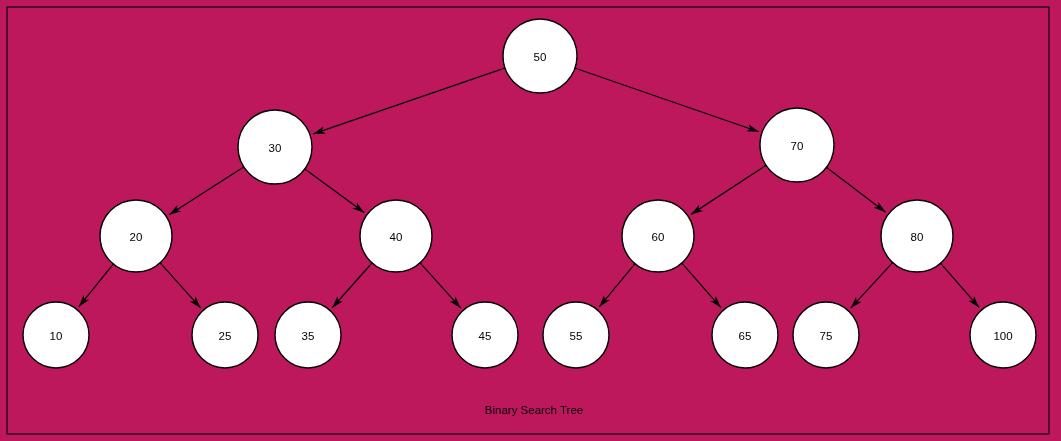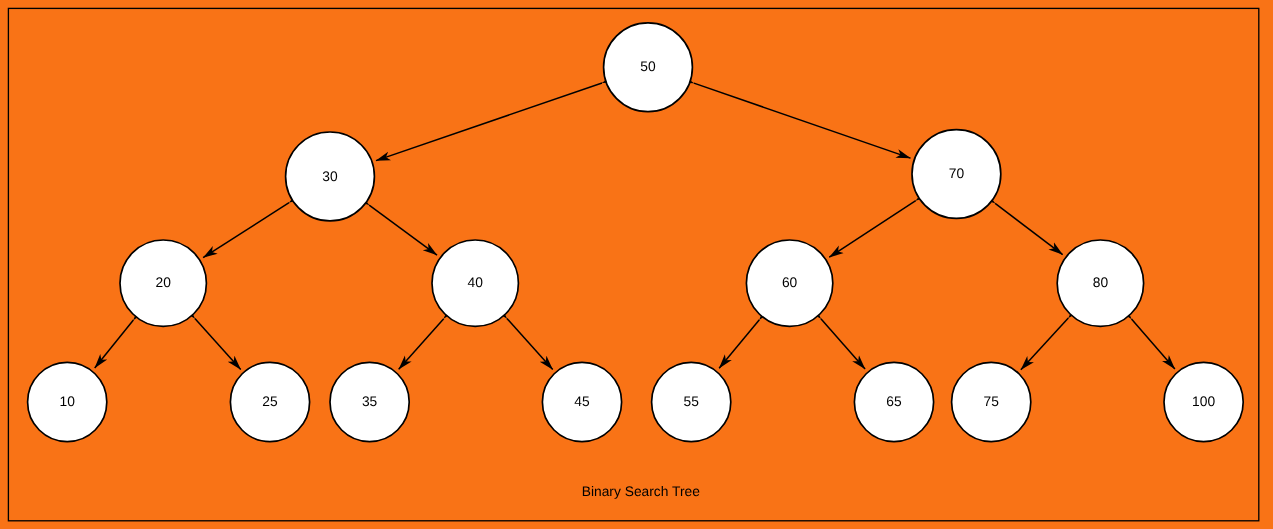--- a/index.html
+++ b/index.html
@@ -4,21 +4,21 @@
 <style>
   html, body {
     margin: 0;
     padding: 0;
     background: #ffffff;
   }
   #canvas {
     position: relative;
     width: 1061px;
     height: 441px;
-    background: #f97316;
+    background: #be185d;
     font-family: "Liberation Sans", sans-serif;
     overflow: hidden;
   }
   #diagram-svg {
     position: absolute;
     left: 0;
     top: 0;
     width: 1061px;
     height: 441px;
   }

